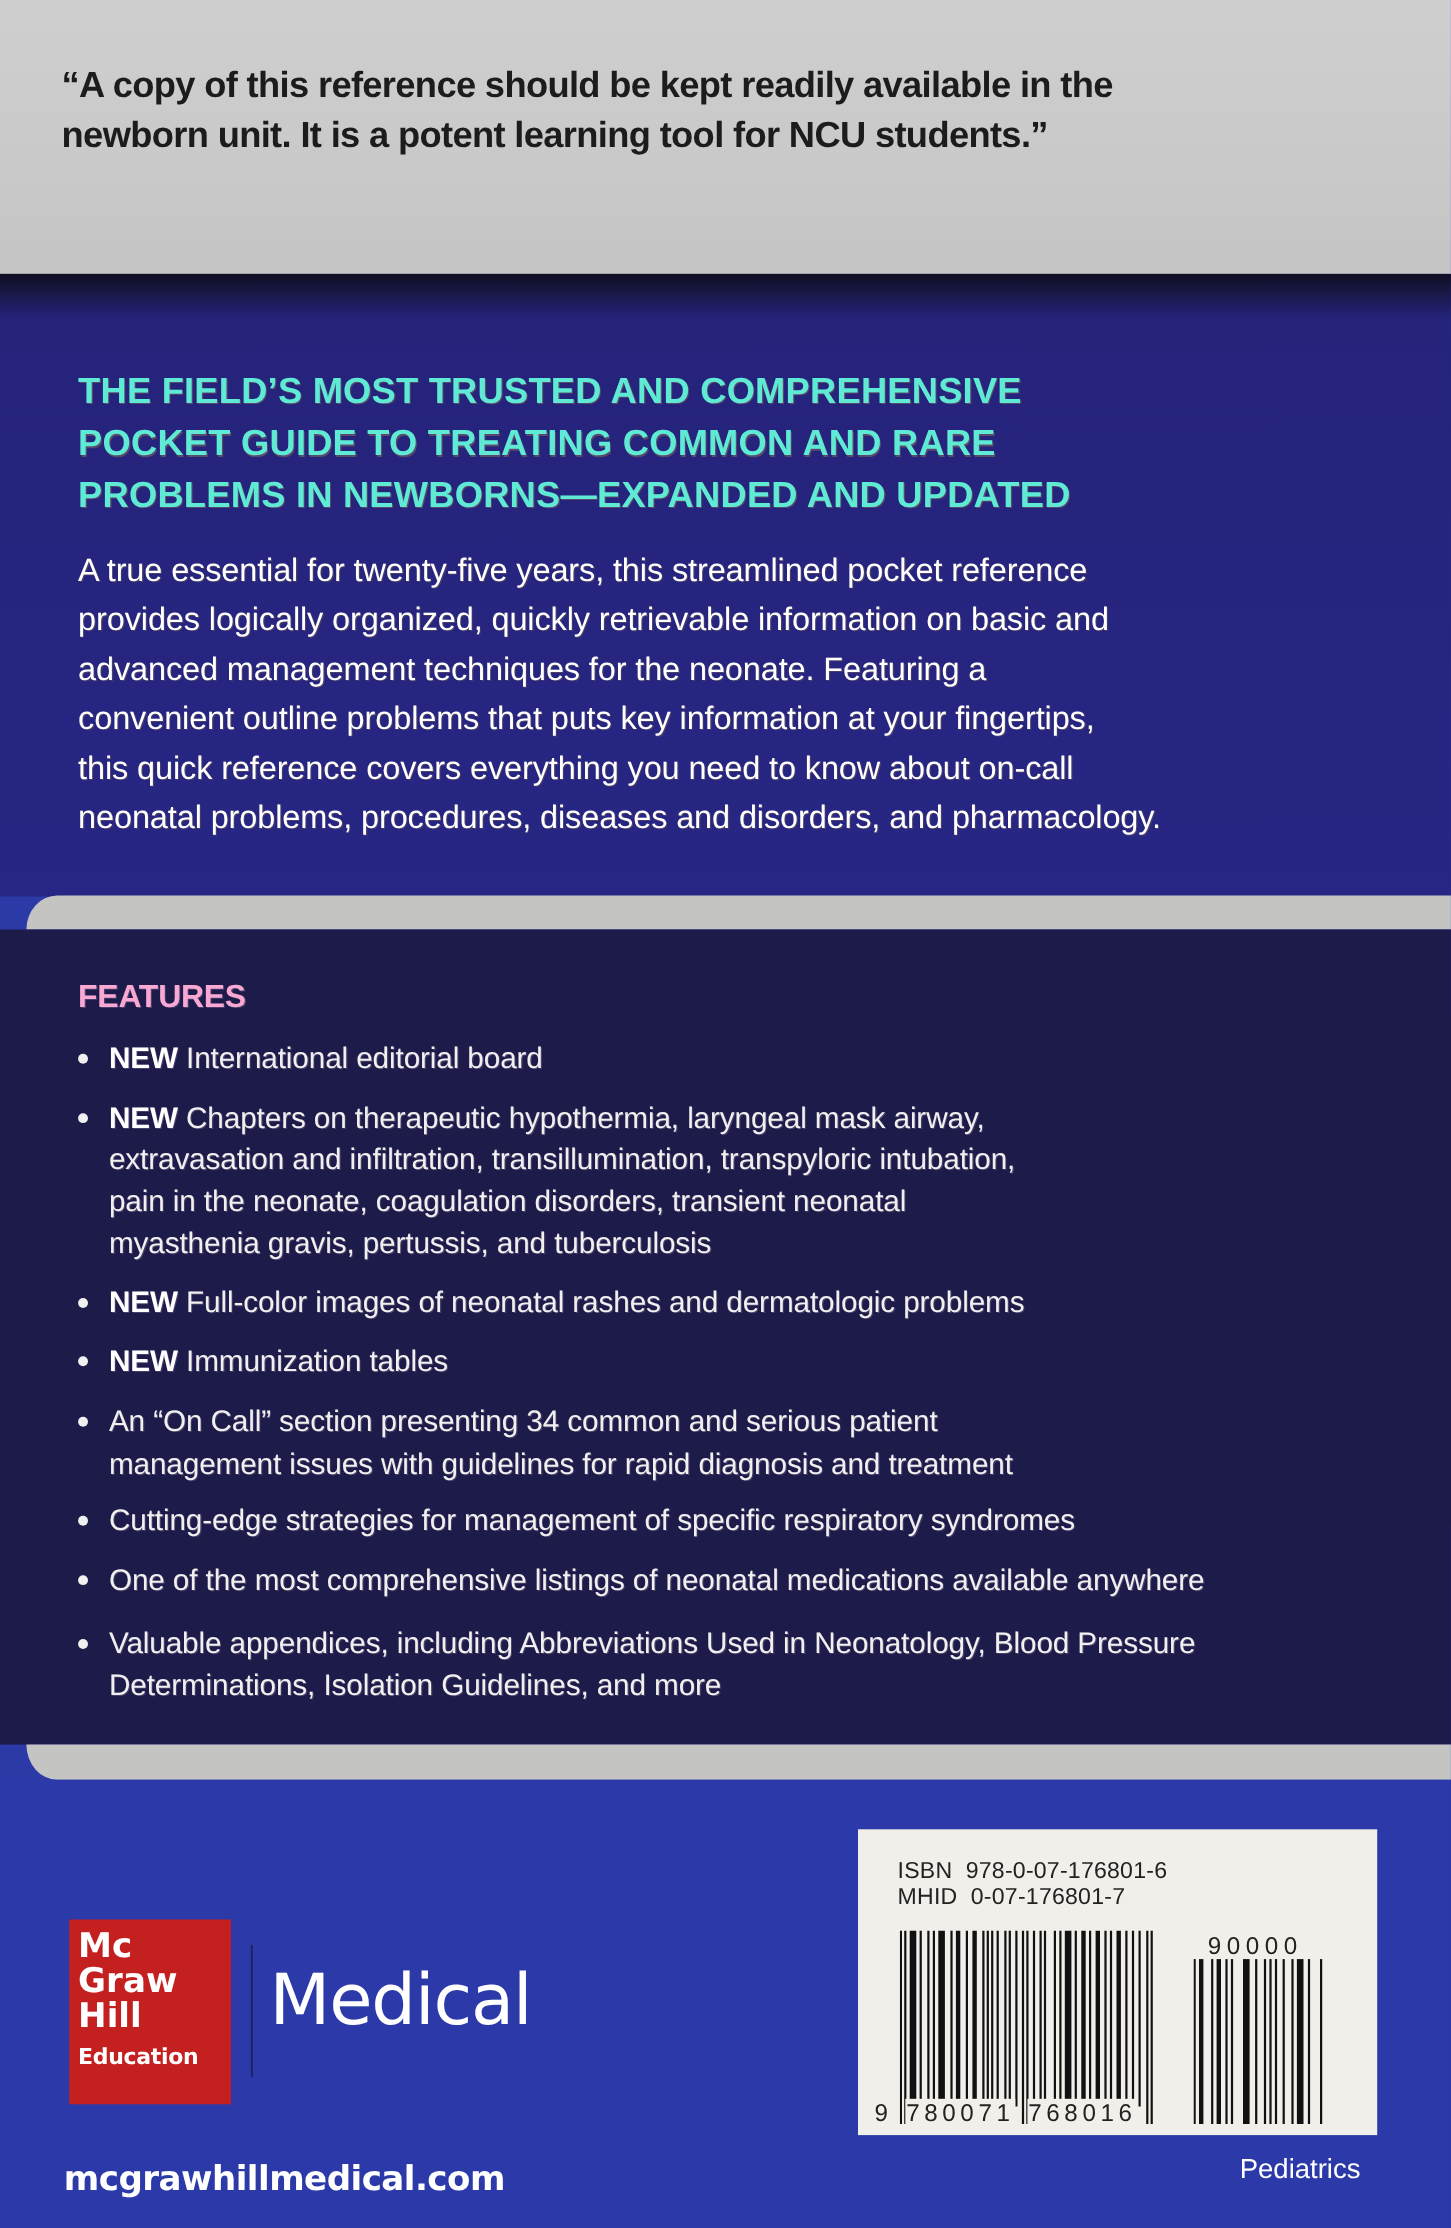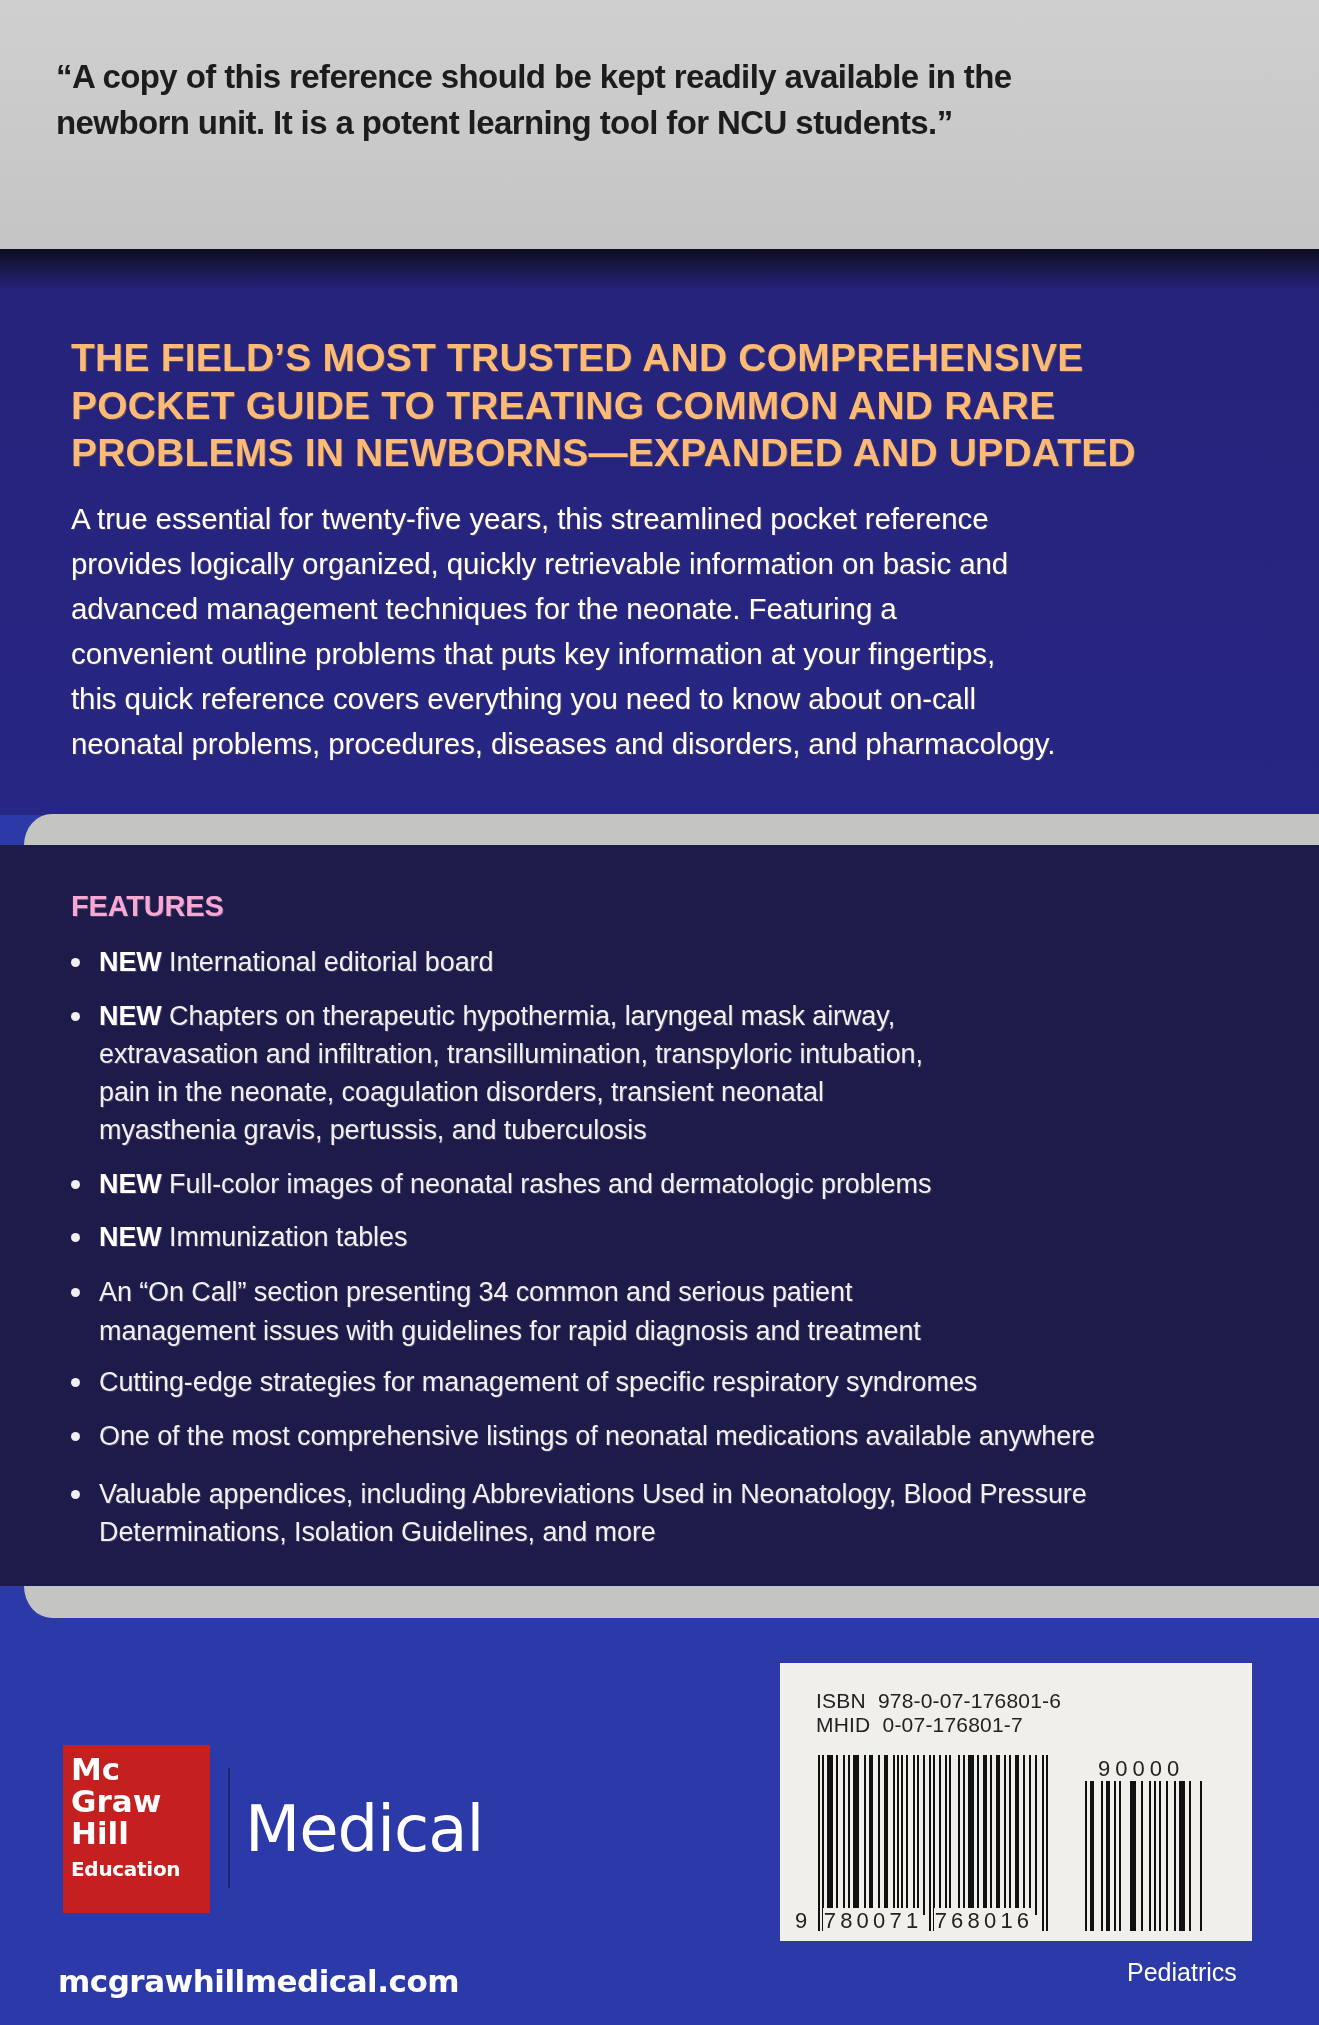--- a/index.html
+++ b/index.html
@@ -13,21 +13,21 @@
       font-weight: bold; font-size: 33px; color: #1c1c1c; white-space: nowrap;
       letter-spacing: -0.6px; transform-origin: left center; }
     .quote-attr { position: absolute; right: 108px; top: 166px; font-family: "Liberation Sans", sans-serif;
       font-weight: bold; font-size: 32px; color: #1c1c1c; white-space: nowrap; letter-spacing: -0.8px; }
     .quote-attr i { font-style: italic; }
 
     
     .blue-section { left: 0; top: 249px; width: 1319px; height: 566px;
       background: linear-gradient(180deg, #0e0d22 0px, #1a1848 18px, #25237a 40px, #272684 100%); }
     .headline-line { position: absolute; left: 71px; font-family: "Liberation Sans", sans-serif;
-      font-weight: bold; font-size: 39px; color: #fdba74; white-space: nowrap;
+      font-weight: bold; font-size: 33px; color: #5eead4; white-space: nowrap;
       letter-spacing: 0.2px; text-shadow: 1px 1px 0 #5a4a6a; }
     .para-line { position: absolute; left: 71px; font-family: Liberation Sans, sans-serif;
       font-size: 29.5px; color: #ffffff; white-space: nowrap; letter-spacing: -0.1px;
       text-shadow: 1px 1px 0 #4a3f68; }
 
     .divider-bar { position: absolute; left: 24px; width: 1295px; background: #c4c4c2; }
     .divider-top { top: 814px; height: 31px; border-top-left-radius: 28px 31px; }
     .divider-bottom { top: 1586px; height: 32px; border-bottom-left-radius: 28px 32px; }
 
     .features-section { left: 0; top: 845px; width: 1319px; height: 741px; background: #1d1b49; }
@@ -42,21 +42,21 @@
       background: #f0f0f0; }
 
     .bottom-section { left: 0; top: 1618px; width: 1319px; height: 407px; background: #2b3aa8; }
 
     
     .logo-box { position: absolute; left: 63px; top: 1745px; width: 147px; height: 168px; background: #c4201f; }
     .logo-line { position: absolute; left: 8px; font-family: "DejaVu Sans", sans-serif; font-weight: bold;
       color: #ffffff; white-space: nowrap; }
     .logo-divider { position: absolute; left: 228px; top: 1768px; width: 2px; height: 120px; background: #1c2470; }
     .medical { position: absolute; left: 245px; top: 1782px; font-family: "DejaVu Sans", sans-serif;
-      font-size: 64px; color: #ffffff; letter-spacing: -1px; margin-top: 10px; }
+      font-size: 64px; color: #ffffff; letter-spacing: -1px; }
     .url { position: absolute; left: 58px; top: 1963px; font-family: "DejaVu Sans", sans-serif;
       font-weight: bold; font-size: 31px; color: #ffffff; letter-spacing: -0.5px; }
 
     
     .barcode-box { position: absolute; left: 780px; top: 1663px; width: 472px; height: 278px; background: #f1efea; }
     .isbn-line { position: absolute; left: 36px; font-family: "Liberation Sans", sans-serif; font-size: 21px;
       color: #222; white-space: nowrap; letter-spacing: 0.2px; }
     .bars-main { position: absolute; left: 38px; top: 92px; width: 240px; height: 176px; }
     .bars-addon { position: absolute; left: 305px; top: 118px; width: 122px; height: 150px; }
     .addon-digits { position: absolute; left: 318px; top: 93px; font-family: "Liberation Sans", sans-serif;

